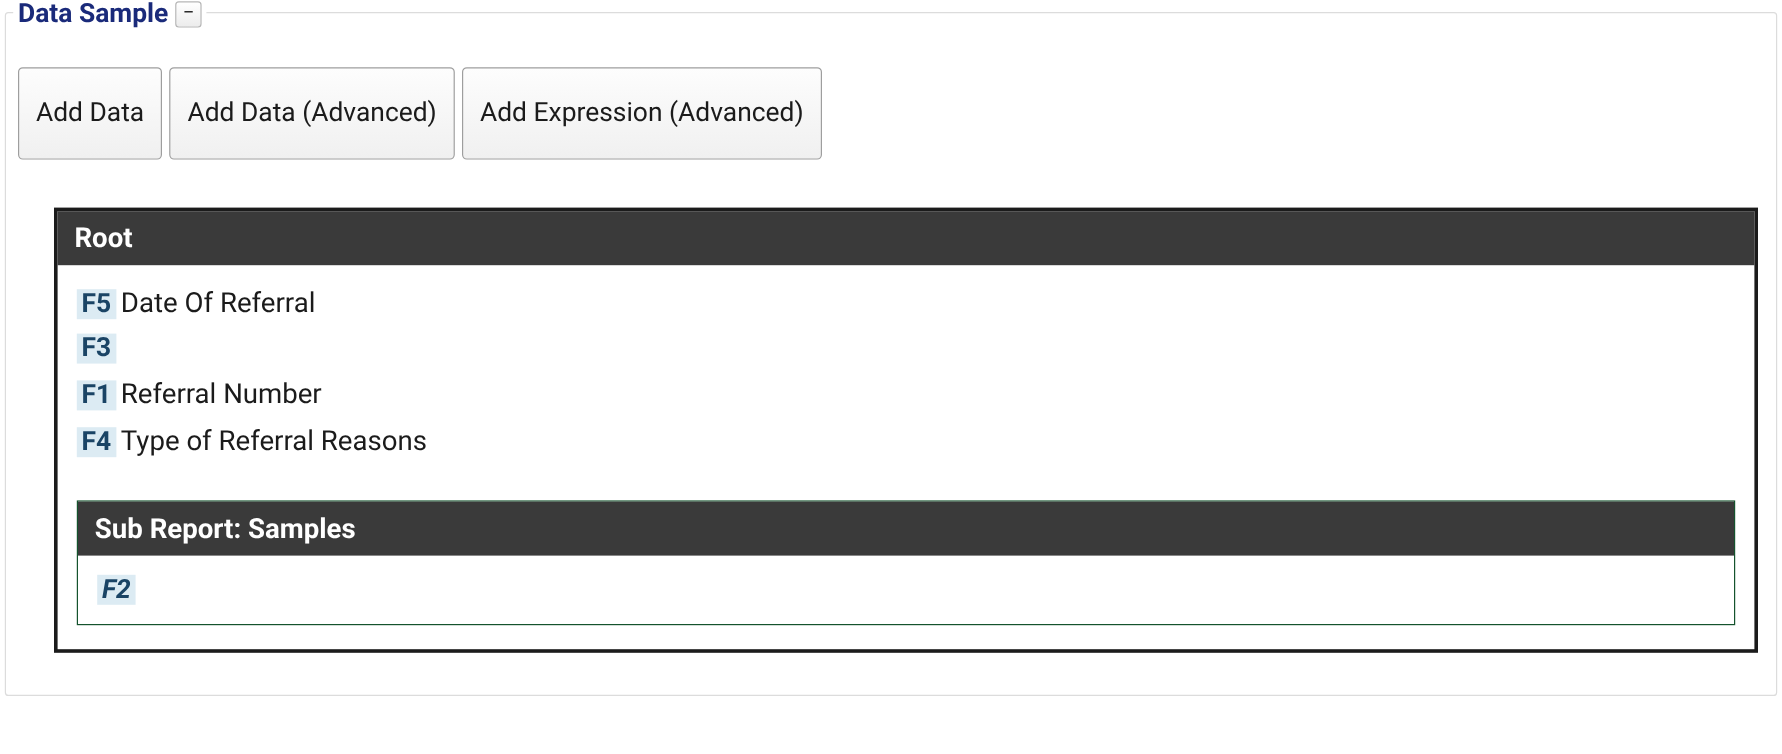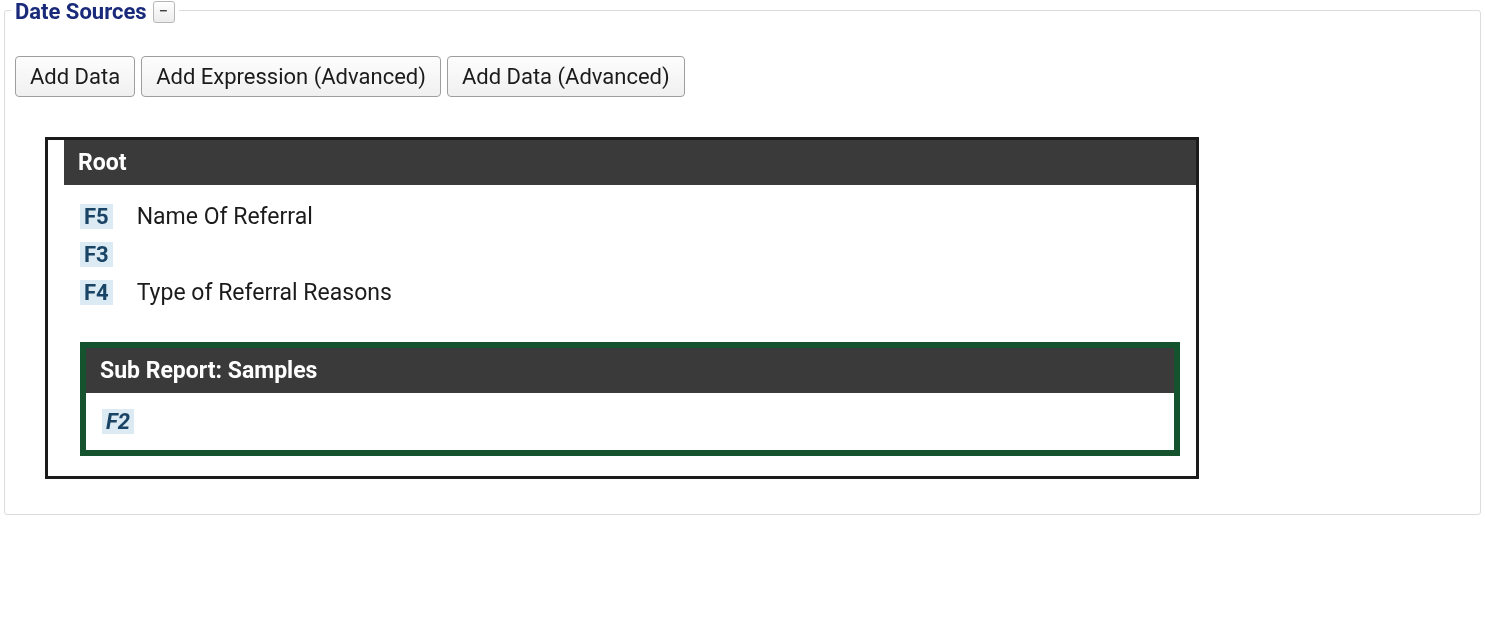--- a/index.html
+++ b/index.html
@@ -52,96 +52,99 @@
   }
   .toolbar {
     margin-top: 35px;
     display: flex;
     gap: 6px;
   }
   .btn {
     border: 1px solid #9e9e9e;
     border-radius: 4px;
     background: linear-gradient(#fdfdfd, #f0f0f0);
-    padding: 7px 14px;
+    padding: 25px 14px;
     font-size: 22px;
     color: #1b1b1b;
     cursor: pointer;
     font-family: inherit;
   }
   .root-panel {
     border: 3px solid #1b1b1b;
     margin: 40px 30px 0 30px;
-    width: 1154px;
+    width: 1420px;
     background: #ffffff;
-    padding-left: 16px;
   }
   .panel-header {
     background: #3a3a3a;
     color: #ffffff;
     font-weight: 700;
     font-size: 23px;
     padding: 9px 14px;
   }
   .panel-body {
     padding: 12px 16px 20px 16px;
   }
   .field-row {
     display: flex;
     align-items: baseline;
-    gap: 24px;
+    gap: 4px;
     padding: 6px 0;
     font-size: 23px;
     color: #1b1b1b;
   }
   .field-tag {
     background: #dcebf3;
     color: #1a4465;
     font-weight: 700;
     padding: 0 4px;
     font-size: 22px;
   }
   .field-label {
     color: #1b1b1b;
   }
   .sub-panel {
-    border: 6px solid #14532d;
+    border: 1px solid #14532d;
     margin-top: 30px;
     background: #ffffff;
   }
   .sub-panel .panel-body {
     padding: 10px 16px 10px 16px;
     font-style: italic;
   }
 </style>
 </head>
 <body>
 
 <div class="fieldset-wrap">
   <div class="legend-row">
-    <span class="legend-text">Date Sources</span>
+    <span class="legend-text">Data Sample</span>
     <span class="collapse-btn">−</span>
   </div>
 
   <div class="toolbar">
     <button class="btn">Add Data</button>
+    <button class="btn">Add Data (Advanced)</button>
     <button class="btn">Add Expression (Advanced)</button>
-    <button class="btn">Add Data (Advanced)</button>
   </div>
 
   <div class="root-panel">
     <div class="panel-header">Root</div>
     <div class="panel-body">
 
       <div class="field-row">
         <span class="field-tag">F5</span>
-        <span class="field-label">Name Of Referral</span>
+        <span class="field-label">Date Of Referral</span>
       </div>
       <div class="field-row">
         <span class="field-tag">F3</span>
+      </div>
+      <div class="field-row">
+        <span class="field-tag">F1</span>
+        <span class="field-label">Referral Number</span>
       </div>
       <div class="field-row">
         <span class="field-tag">F4</span>
         <span class="field-label">Type of Referral Reasons</span>
       </div>
 
       <div class="sub-panel">
         <div class="panel-header">Sub Report: Samples</div>
         <div class="panel-body">
           <div class="field-row">

